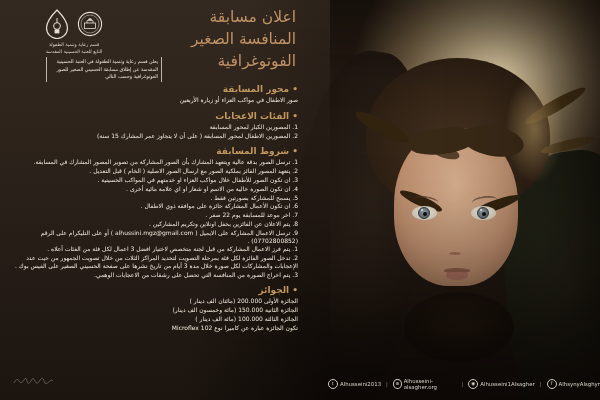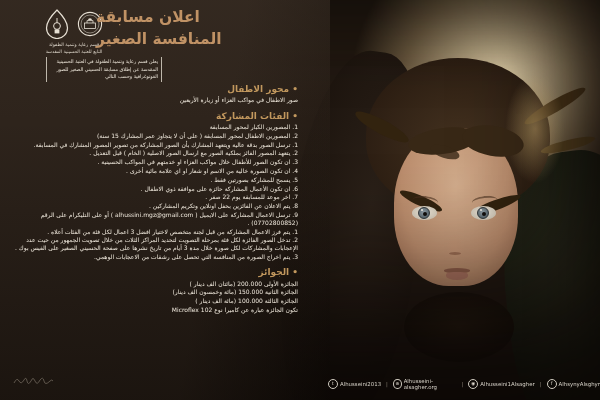--- a/index.html
+++ b/index.html
@@ -55,21 +55,21 @@
   .left-shade{position:absolute;left:0;top:0;width:330px;height:400px;z-index:1;
     background:linear-gradient(100deg,#2e241c 62%,rgba(40,30,23,0) 100%);}
   .left-shade:after{content:"";position:absolute;inset:0;
     background:linear-gradient(180deg,rgba(62,50,40,.35) 0%,rgba(0,0,0,0) 30%,rgba(12,8,5,.55) 100%);}
   
   .txt{z-index:2;}
   #logos{position:absolute;top:9px;left:28px;width:92px;z-index:2;text-align:center;}
   .logo-row{display:flex;justify-content:center;align-items:center;gap:8px;}
   .org-caption{margin-top:3px;font-size:4.6px;line-height:1.5;color:#ddd6ca;direction:rtl;}
   #title{position:absolute;top:6px;left:96px;width:200px;z-index:2;
-    direction:rtl;text-align:left;color:#c09265;font-weight:bold;font-size:15.5px;line-height:1.42;}
+    direction:rtl;text-align:right;color:#c09265;font-weight:normal;font-size:15.5px;line-height:1.42;}
   #intro{position:absolute;top:57px;left:46px;width:116px;z-index:2;direction:rtl;text-align:right;
     font-size:4.8px;line-height:1.6;color:#e8e1d5;border-right:1px solid #beb7ab;border-left:1px solid #beb7ab;
     padding:1px 3px;box-sizing:border-box;}
   #content{position:absolute;top:84px;left:10px;width:288px;z-index:2;direction:rtl;text-align:right;
     color:#f0e9dd;font-size:6px;line-height:1.3;}
   .sec-title{color:#c2985e;font-weight:bold;font-size:9px;line-height:1.15;margin:6.5px 0 2px;}
   .sec-title:before{content:"• ";color:#c2985e;}
   .sec-title.first{margin-top:0;}
   .item{margin-bottom:1px;}
   .sub-title{color:#c2985e;font-weight:bold;font-size:7.5px;margin:5px 0 1.5px;}
@@ -142,36 +142,38 @@
   </div>
   <div class="org-caption">
     <div>قسم رعاية وتنمية الطفولة</div>
     <div>التابع للعتبة الحسينية المقدسة</div>
   </div>
 </div>
 
 <div id="title" class="txt">
   <div>اعلان مسابقة</div>
   <div>المنافسة الصغير</div>
+  <div>الفوتوغرافية</div>
 </div>
 
 <div id="intro" class="txt">
   <span>يعلن قسم رعاية وتنمية الطفولة في العتبة الحسينية المقدسة عن</span>
   <span>إطلاق مسابقة الحسيني الصغير للصور الفوتوغرافية وحسب التالي</span>
 </div>
 
 <div id="content" class="txt">
 
-  <div class="sec-title first">محور الاطفال</div>
+  <div class="sec-title first">محور المسابقة</div>
   <div class="item">صور الاطفال في مواكب العزاء أو زيارة الأربعين</div>
 
-  <div class="sec-title">الفئات المشاركة</div>
+  <div class="sec-title">الفئات الاعجابات</div>
   <div class="item">1. المصورين الكبار لمحور المسابقة</div>
   <div class="item">2. المصورين الاطفال لمحور المسابقة ( على أن لا يتجاوز عمر المشارك 15 سنة)</div>
 
+  <div class="sec-title">شروط المسابقة</div>
   <div class="item">1. ترسل الصور بدقة عالية ويتعهد المشارك بأن الصور المشاركة من تصوير المصور المشارك في المسابقة.</div>
   <div class="item">2. يتعهد المصور الفائز بملكية الصور مع ارسال الصور الاصلية ( الخام ) قبل التعديل .</div>
   <div class="item">3. ان تكون الصور للأطفال خلال مواكب العزاء او خدمتهم في المواكب الحسينية .</div>
   <div class="item">4. ان تكون الصورة خالية من الاسم او شعار او اي علامة مائية أخرى .</div>
   <div class="item">5. يسمح للمشاركة بصورتين فقط .</div>
   <div class="item">6. ان تكون الأعمال المشاركة حائزة على موافقة ذوي الاطفال .</div>
   <div class="item">7. اخر موعد للمسابقة يوم 22 صفر .</div>
   <div class="item">8. يتم الاعلان عن الفائزين بحفل اونلاين وتكريم المشاركين .</div>
   <div class="item">9. ترسل الاعمال المشاركة على الايميل ( alhussini.mgz@gmail.com ) أو على التليكرام على الرقم (07702800852) .</div>
 

